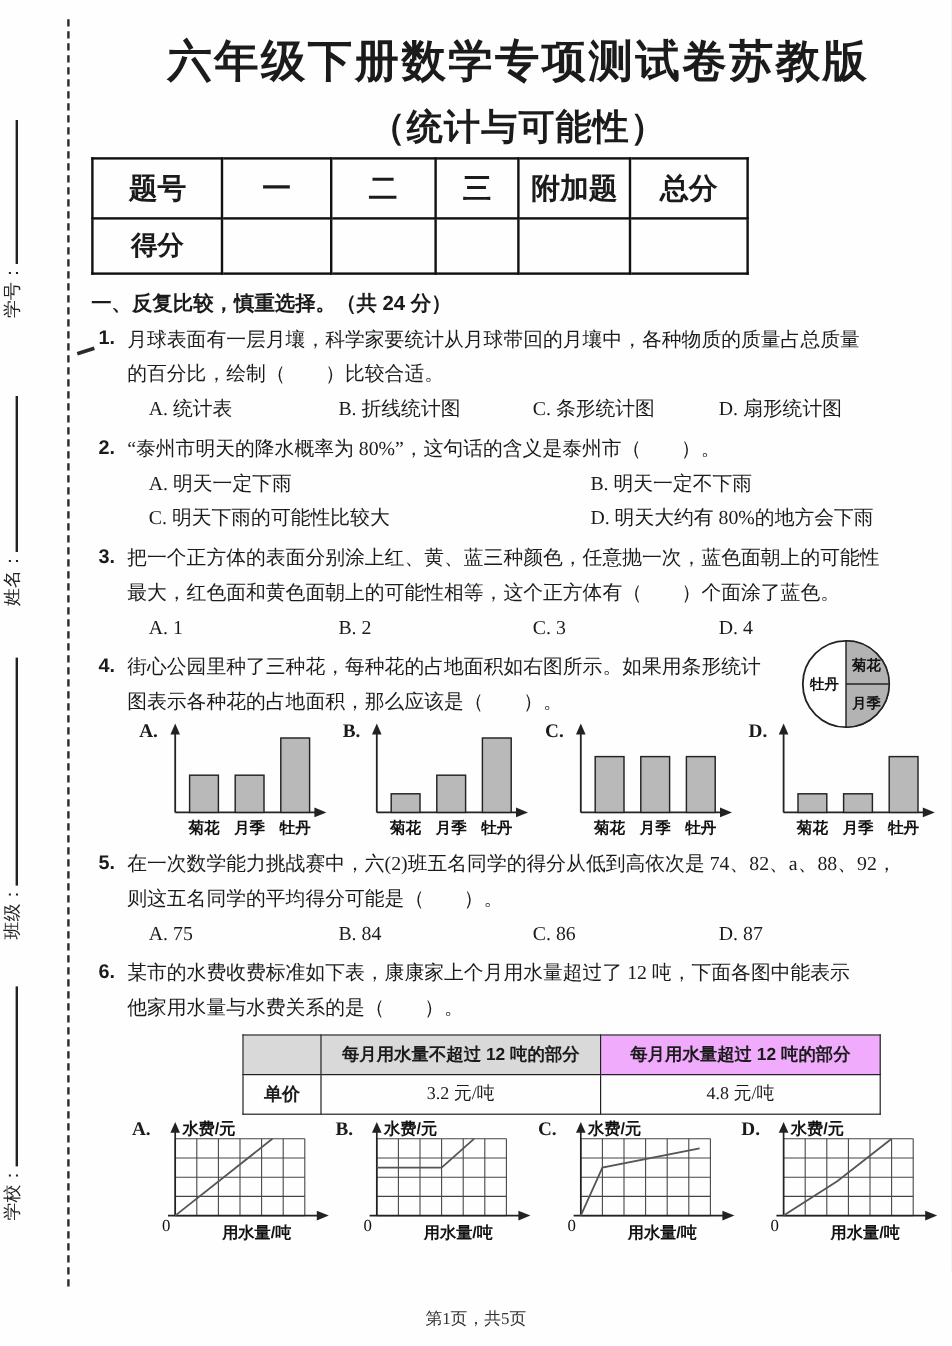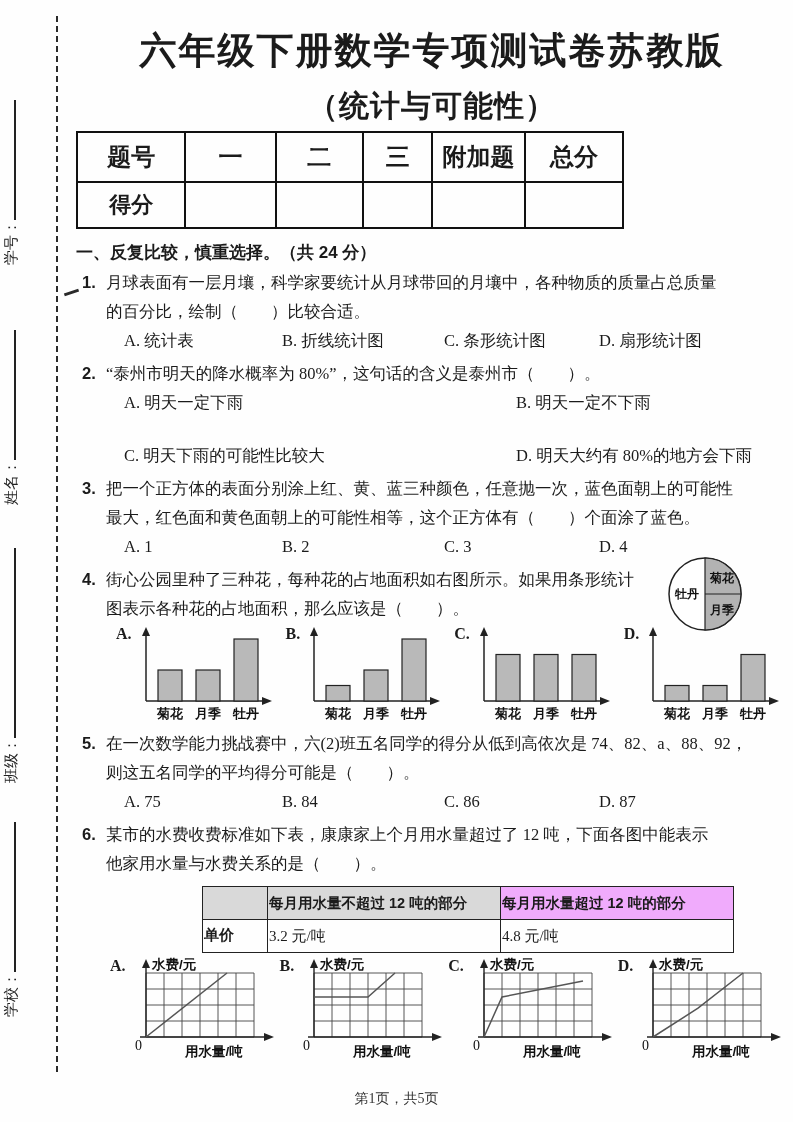--- a/index.html
+++ b/index.html
@@ -25,32 +25,32 @@
   table.score td { border:2px solid #111; text-align:center; }
   table.score tr.r1 td { height:46px; font-size:24px; font-weight:bold; }
   table.score tr.r2 td { height:42px; font-size:22px; font-weight:bold; }
   .sec { margin-top:12px; font-family:"Liberation Sans", sans-serif; font-weight:bold; font-size:17px; }
   .q { position:relative; padding-left:30px; font-size:16.5px; line-height:29px; margin-top:4px; }
   .qn { position:absolute; left:6px; top:0; font-weight:bold; font-family:"Liberation Sans", sans-serif; }
   .ql {}
   .opts { display:flex; padding-left:18px; }
   .opts .op { flex:0 0 auto; }
   .w1 { width:158px; } .w2 { width:162px; } .w3 { width:155px; }
-  .opts2 { display:grid; grid-template-columns:368px auto; padding-left:18px;gap:24px; }
+  .opts2 { display:grid; grid-template-columns:368px auto; padding-left:18px; }
   
   .pie { position:absolute; right:44px; top:-10px; }
   .pie text { font:bold 12px "Liberation Sans", sans-serif; fill:#111; }
   .barrow { display:flex; margin-top:2px; padding-left:10px; gap:12px; }
   .bopt { display:flex; align-items:flex-start; }
   .blab { font-weight:bold; font-size:16px; margin-right:2px; line-height:18px; }
   
   table.fee { margin:8px 0 4px 96px; width:522px; border-collapse:collapse; table-layout:fixed; }
-  table.fee td { border:1.8px solid #222; height:30px; font-size:15px;margin-top:16px; }
+  table.fee td { border:1.8px solid #222; text-align:center; height:30px; font-size:15px;margin-top:16px; }
   table.fee tr.fh td { font-family:"Liberation Sans", sans-serif; font-weight:bold; font-size:14.5px; }
-  table.fee td.fb { font-family:Liberation Mono, monospace; font-weight:bold; }
+  table.fee td.fb { font-family:Liberation Sans, sans-serif; font-weight:bold; }
   .lgrow { display:flex; margin-top:4px; padding-left:4px; }
   .lgopt { display:flex; align-items:flex-start; }
   .footer { position:absolute; bottom:14px; left:0; right:0; text-align:center; font-size:14px; color:#333; }
 </style>
 </head>
 <body>
 
 <div class="page">
 
   <div class="dash"></div>

